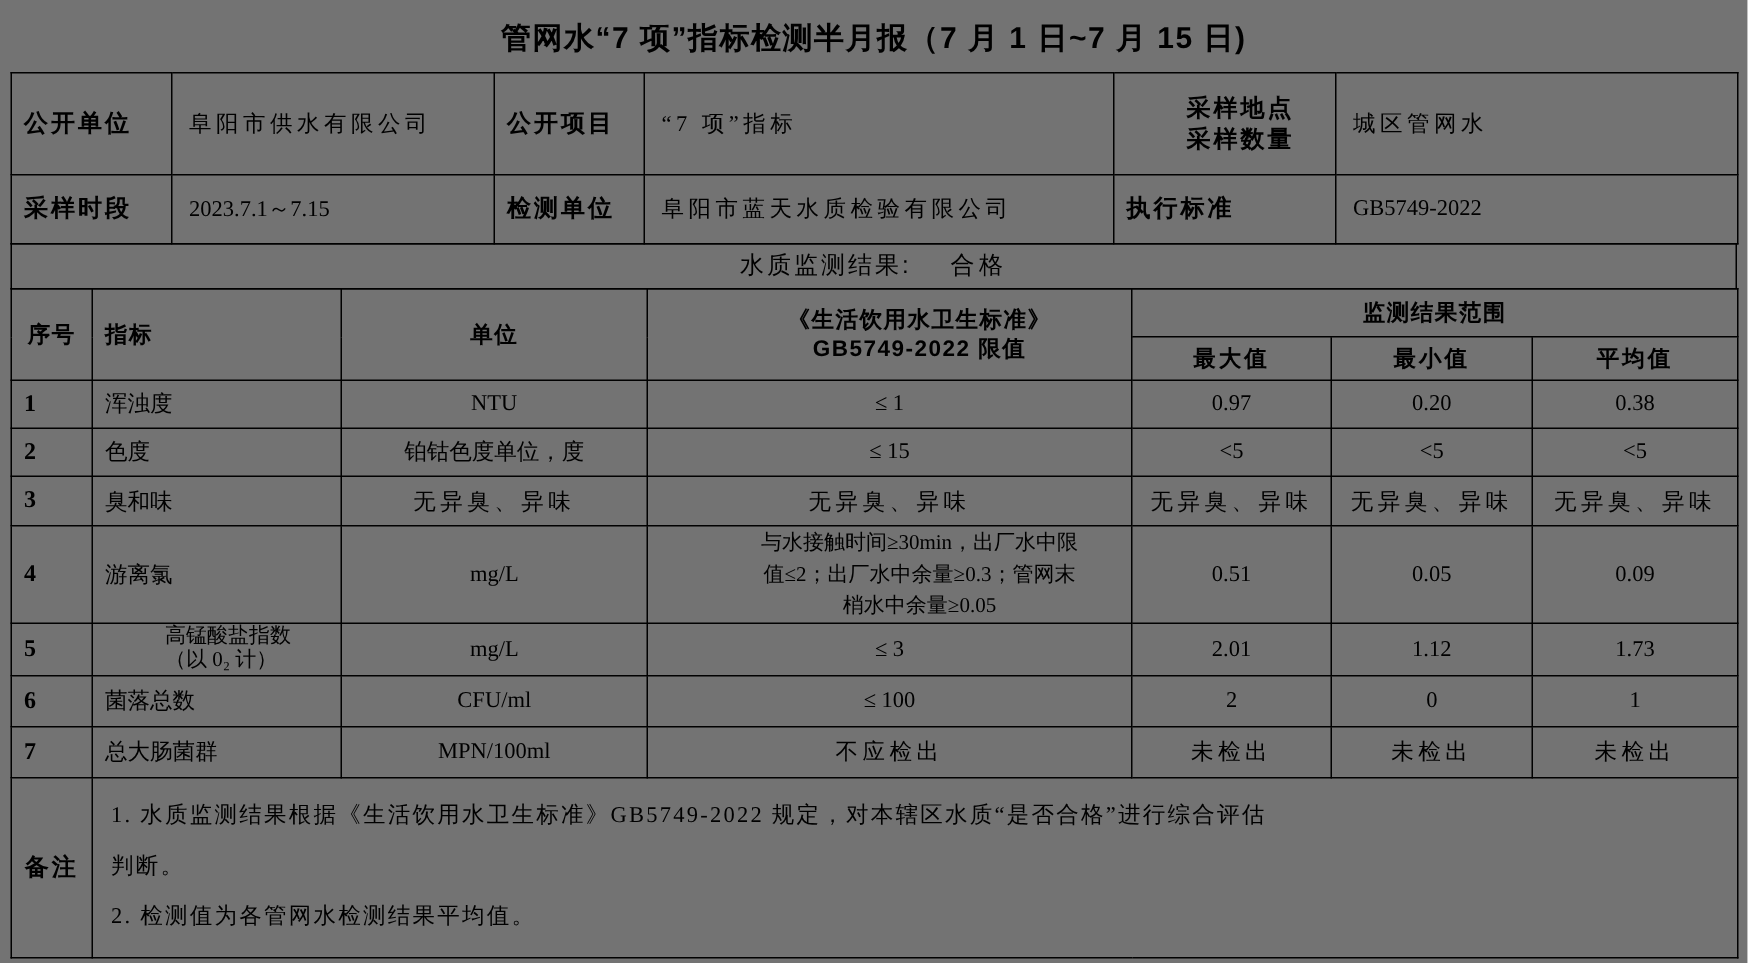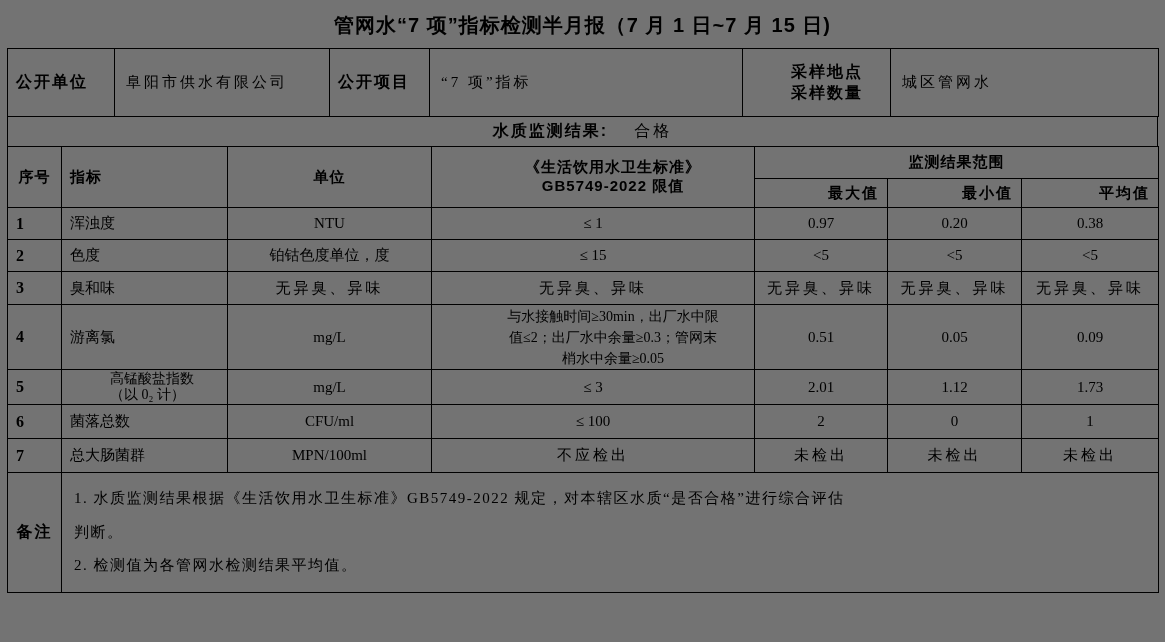--- a/index.html
+++ b/index.html
@@ -43,42 +43,42 @@
     font-size: 16px;
     letter-spacing: 2px;
   }
   .hdr {
     font-family: "Liberation Sans", sans-serif;
     font-weight: bold;
     font-size: 15px;
     letter-spacing: 1px;
     text-align: center;
   }
-  .hdr-serif { font-weight: bold; text-align: right; letter-spacing: 2px; }
+  .hdr-serif { font-weight: bold; text-align: center; letter-spacing: 2px; }
   .ctr { text-align: center; }
   .sp  { letter-spacing: 3px; }
   .pre { white-space: pre-line; padding-left: 48px; }
   .num { font-weight: bold; font-size: 16px; }
   .val-l { padding-left: 11px; }
   .small-limit { font-size: 14px; line-height: 1.5; text-align: center; }
 
   .banner {
     width: 1151px;
     margin-left: 7px;
     margin-top: -1px;
     height: 31px;
     border: 1px solid #000;
     display: flex;
     align-items: center;
     justify-content: center;
     font-size: 16px;
   }
   .banner .b-lbl {
     font-family: "Liberation Sans", sans-serif;
-    font-weight: bold;
+    font-weight: normal;
     letter-spacing: 2px;
   }
   .banner .b-val { margin-left: 26px; letter-spacing: 3px; }
 
   .remark-text {
     text-align: left;
     line-height: 2.25;
     letter-spacing: 1.5px;
     padding-left: 12px;
     padding-right: 16px;
@@ -103,20 +103,28 @@
     <tbody>
         <tr style="height:68px">
       <td class="lbl">公开单位</td>
       <td class="sp val-l">阜阳市供水有限公司</td>
       <td class="lbl">公开项目</td>
       <td class="sp val-l">“7 项”指标</td>
       <td class="lbl pre">采样地点
 采样数量</td>
       <td class="sp val-l">城区管网水</td>
     </tr>
+    <tr style="height:46px">
+      <td class="lbl">采样时段</td>
+      <td class="val-l">2023.7.1～7.15</td>
+      <td class="lbl">检测单位</td>
+      <td class="sp val-l">阜阳市蓝天水质检验有限公司</td>
+      <td class="lbl">执行标准</td>
+      <td class="val-l">GB5749-2022</td>
+    </tr>
   </tbody>
     </table>
 
   <div class="banner">
     <span class="b-lbl">水质监测结果:</span>
     <span class="b-val">合格</span>
   </div>
 
   <table>
     <colgroup>

